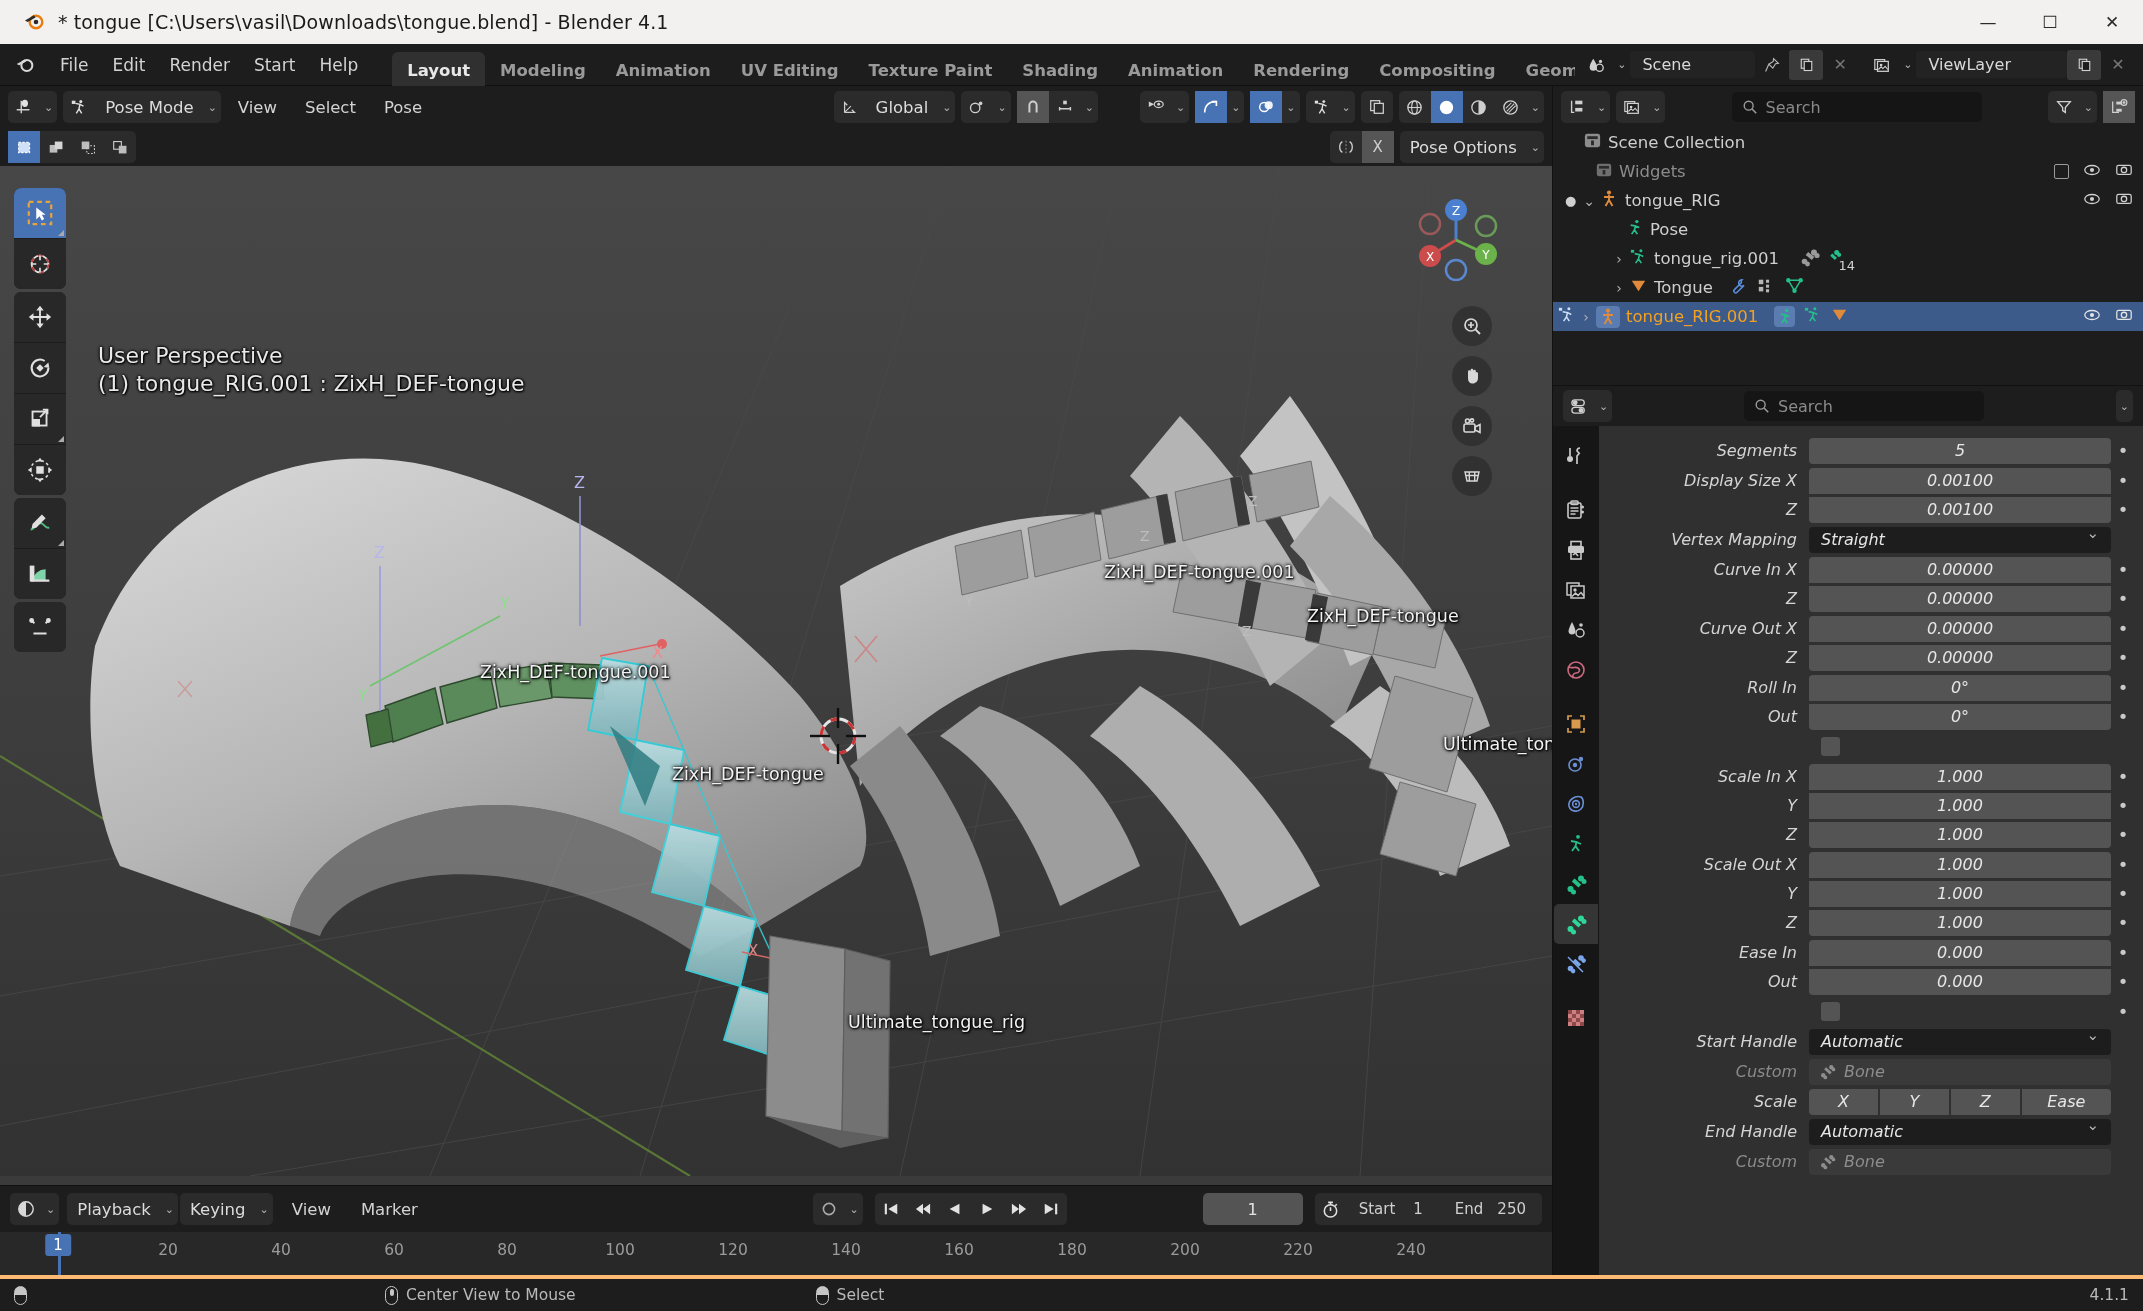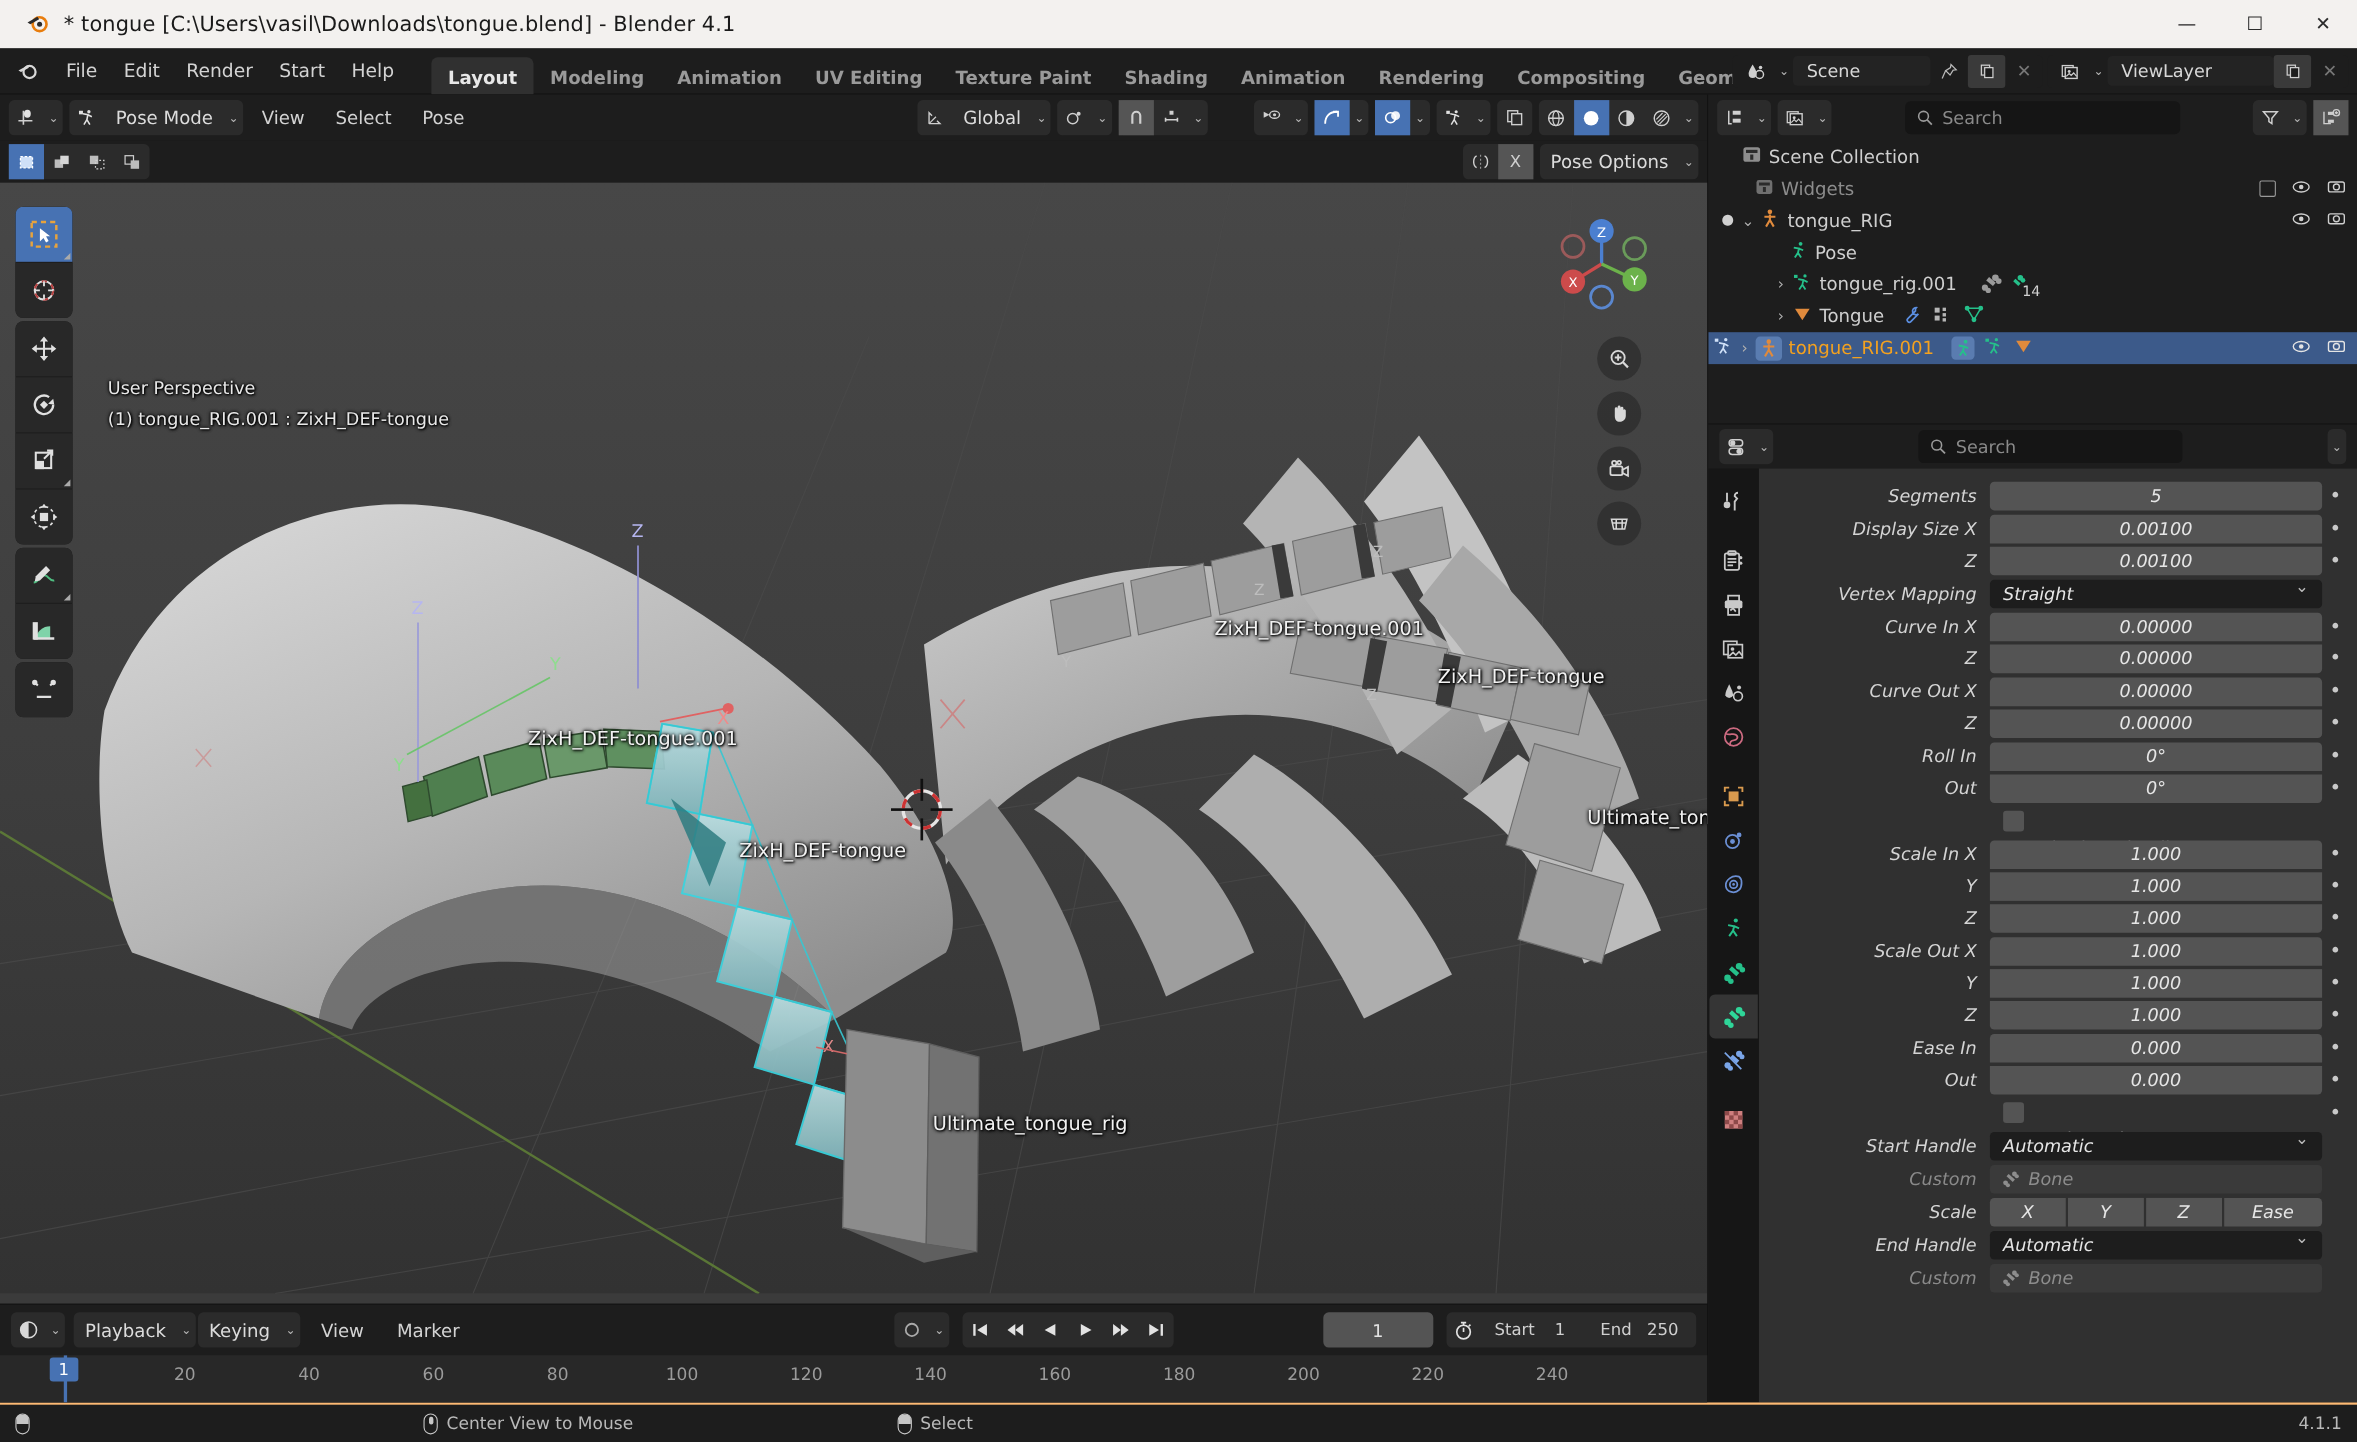--- a/index.html
+++ b/index.html
@@ -50,21 +50,21 @@
   .menu-flat { color:#d3d3d3; font-size:16.5px; padding:5px 11px; border-radius:4px; }
   .chev { font-size:11px; color:#b5b5b5; margin:0 4px; }
 
   
   #view3d-subheader { height:38px; background:#1d1d1d; display:flex; align-items:center;
                       padding:0 8px; flex:0 0 38px; }
 
   
   #viewport { position:relative; flex:1; overflow:hidden; background:#3b3b3b; min-height:0; }
   #vp-canvas { position:absolute; inset:0; }
-  .vp-text { position:absolute; color:#e9e9e9; font-size:16px;
+  .vp-text { position:absolute; color:#e9e9e9; font-size:22px;
              text-shadow:0 0 3px #000,0 0 3px #000,1px 1px 2px #000; pointer-events:none;
              white-space:nowrap; }
   .bone-lbl { position:absolute; color:#f2f2f2; font-size:17.5px;
              text-shadow:0 0 3px #000,0 0 4px #000,1px 1px 2px #000; white-space:nowrap; }
 
   
   #toolshelf { position:absolute; left:14px; top:22px; width:52px; display:flex;
                flex-direction:column; gap:3px; }
   .tool-grp { display:flex; flex-direction:column; gap:1px; background:#1d1d1d;
               border-radius:7px; overflow:hidden; }
@@ -132,21 +132,21 @@
   .pcheck { width:19px; height:19px; background:#545454; border-radius:3px; margin-left:222px; }
   .pcheck-lbl { color:#d8d8d8; font-size:16px; margin-left:9px;margin-top:48px; }
   .pseg { flex:1; height:26px; display:flex; gap:2px; }
   .pseg > div { flex:1; background:#545454; color:#e6e6e6; font-size:16px; display:flex;
                 align-items:center; justify-content:center; }
   .pseg > div:first-child { border-radius:4px 0 0 4px; }
   .pseg > div:last-child { border-radius:0 4px 4px 0; flex:1.3; }
 
   
   #statusbar { flex:0 0 36px; background:#1d1d1d; display:flex; align-items:center;
-      padding:0 14px; gap:10px; color:#b9b9b9; font-size:15.5px; border-top:2px solid #fdba74; }
+      padding:0 14px; gap:10px; color:#b9b9b9; font-size:15.5px; border-top:4px solid #fdba74; }
   .sb-item { display:flex; align-items:center; gap:8px; }
   .sb-spacer { flex:1; }
   .mouse-ico { width:13px; height:19px; border:1.6px solid #c6c6c6; border-radius:7px;
                position:relative; }
   .mouse-ico::after { content:""; position:absolute; left:50%; top:2px; width:1.6px; height:6px;
                background:#c6c6c6; transform:translateX(-50%); }
   .mouse-ico.lmb { background:linear-gradient(to bottom,#c6c6c6 48%,transparent 48%); }
   .mouse-ico.mmb::before { content:""; position:absolute; left:50%; top:2px; width:4px;height:7px;
                background:#c6c6c6; transform:translateX(-50%); border-radius:2px; }
 </style>

